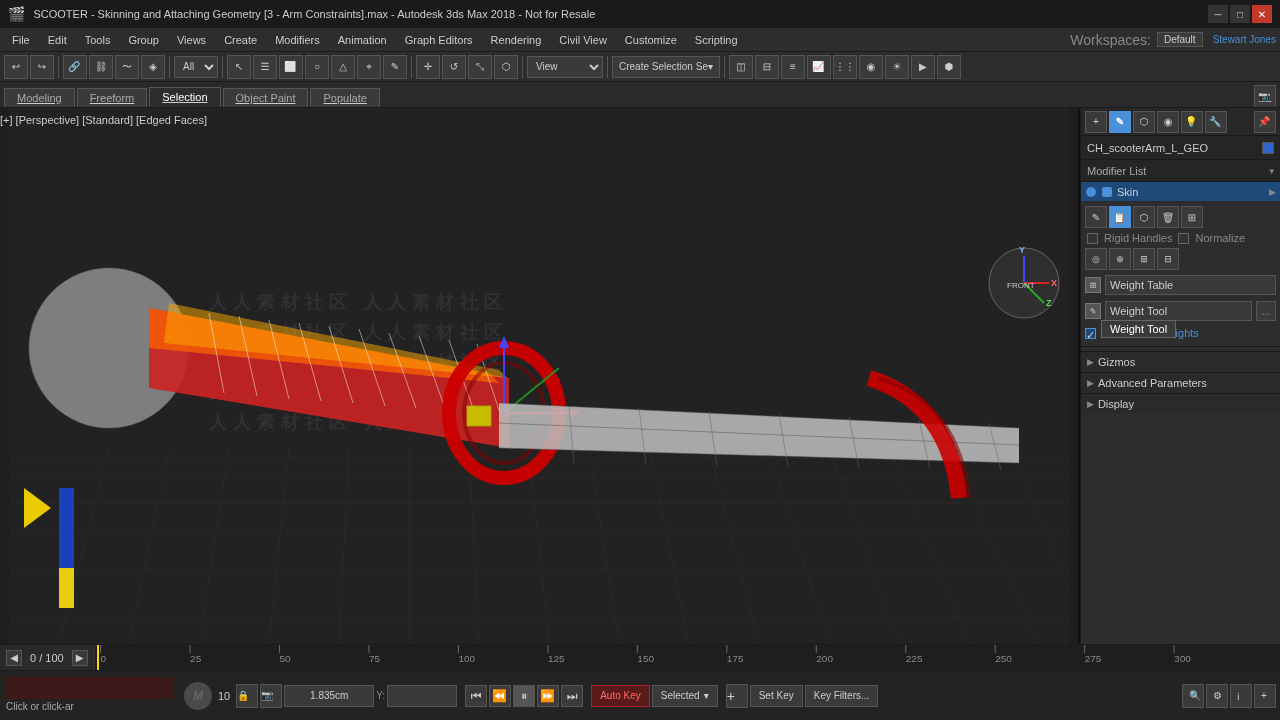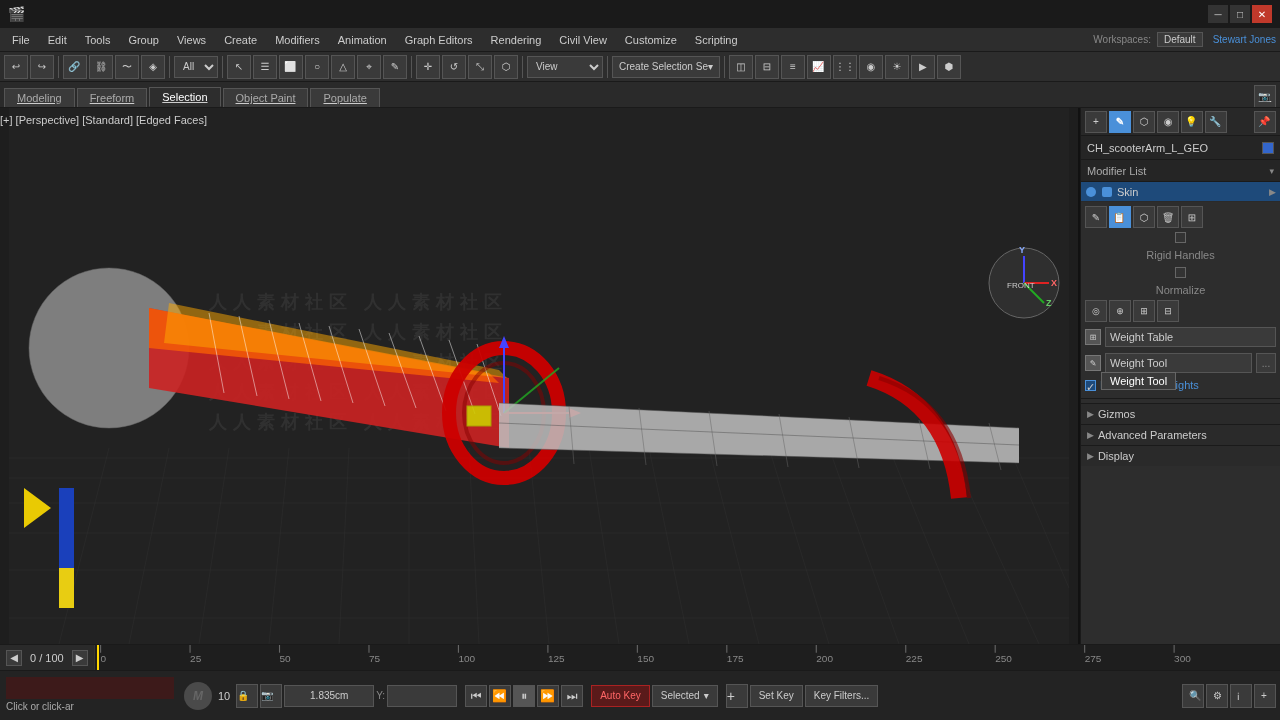--- a/index.html
+++ b/index.html
@@ -175,20 +175,21 @@
       flex: 1; background: #1e1e1e; height: 100%; position: relative;
       overflow: hidden; border-left: 1px solid #333;
     }
   </style>
 </head>
 <body>
 
 <div id="title-bar">
   <div style="display:flex;align-items:center;gap:8px;">
     <span style="font-size:14px;color:#4a90d9;">🎬</span>
+    <span style="font-size:11px;color:#ccc;">SCOOTER - Skinning and Attaching Geometry [3 - Arm Constraints].max - Autodesk 3ds Max 2018 - Not for Resale</span>
   </div>
   <div style="display:flex;gap:2px;">
     <button style="width:20px;height:18px;background:#333;border:none;color:#ccc;cursor:pointer;font-size:10px;">─</button>
     <button style="width:20px;height:18px;background:#333;border:none;color:#ccc;cursor:pointer;font-size:10px;">□</button>
     <button style="width:20px;height:18px;background:#c0392b;border:none;color:#fff;cursor:pointer;font-size:10px;">✕</button>
   </div>
 </div>
 
 <div id="menu-bar">
   <span class="menu-item">File</span>
@@ -198,21 +199,21 @@
   <span class="menu-item">Views</span>
   <span class="menu-item">Create</span>
   <span class="menu-item">Modifiers</span>
   <span class="menu-item">Animation</span>
   <span class="menu-item">Graph Editors</span>
   <span class="menu-item">Rendering</span>
   <span class="menu-item">Civil View</span>
   <span class="menu-item">Customize</span>
   <span class="menu-item">Scripting</span>
   <span style="flex:1;"></span>
-  <span style="font-size:10px;color:#888;">Workspaces:</span>
+  <span style="font-size:14px;color:#888;">Workspaces:</span>
   <span style="background:#3a3a3a;border:1px solid #555;padding:1px 6px;font-size:10px;color:#ccc;cursor:pointer;margin-left:4px;">Default</span>
   <span style="margin-left:8px;font-size:10px;color:#4a90d9;cursor:pointer;">Stewart Jones</span>
 </div>
 
 <div id="toolbar">
   <button class="tb-btn" title="Undo">↩</button>
   <button class="tb-btn" title="Redo">↪</button>
   <div class="tb-separator"></div>
   <button class="tb-btn">🔗</button>
   <button class="tb-btn">⛓</button>
@@ -406,21 +407,21 @@
     </div>
 
     <div class="mod-sub-toolbar">
       <button class="mod-sub-btn" title="Paint">✎</button>
       <button class="mod-sub-btn active" title="Envelope" style="background:#4a90d9;border-color:#4a90d9;">📋</button>
       <button class="mod-sub-btn" title="Cross Section">⬡</button>
       <button class="mod-sub-btn" title="Remove">🗑</button>
       <button class="mod-sub-btn" title="Properties">⊞</button>
     </div>
 
-    <div class="checkbox-row" style="color:#888;flex-direction:column;">
+    <div class="checkbox-row" style="color:#888;">
       <div class="cb"></div>
       <span>Rigid Handles</span>
       <div class="cb"></div>
       <span>Normalize</span>
     </div>
 
     <div class="bone-btn-row">
       <button class="bone-btn" title="Edit Envelopes" style="width:22px;">◎</button>
       <button class="bone-btn" title="Vertices" style="width:22px;">⊕</button>
       <button class="bone-btn" title="Cross Sections" style="width:22px;">⊞</button>

